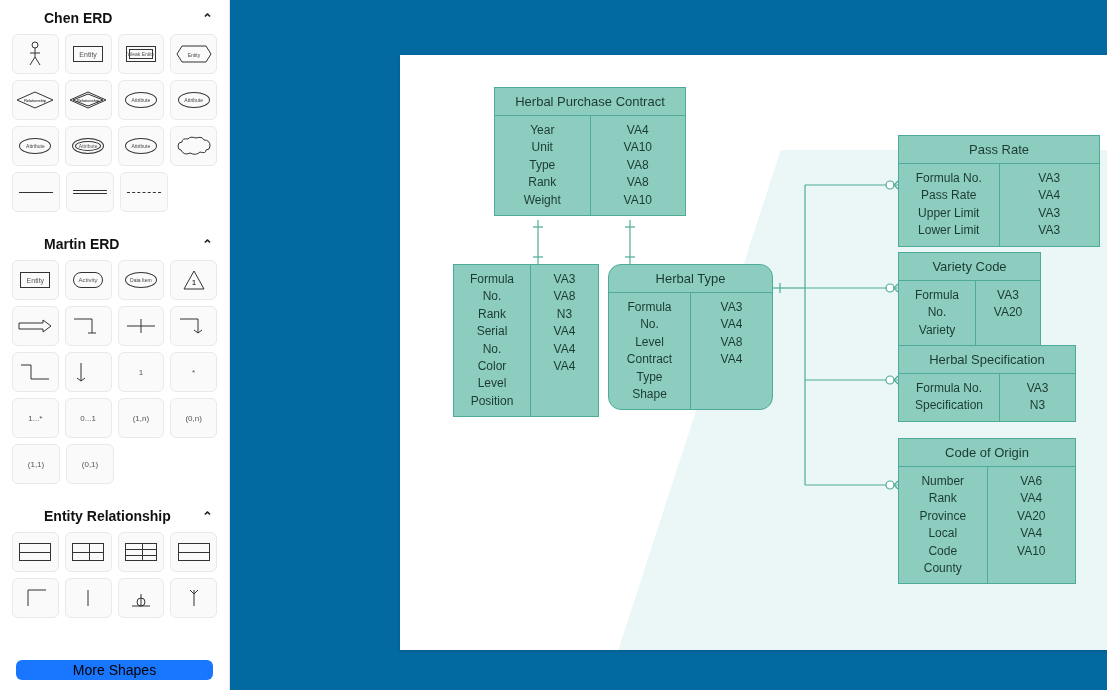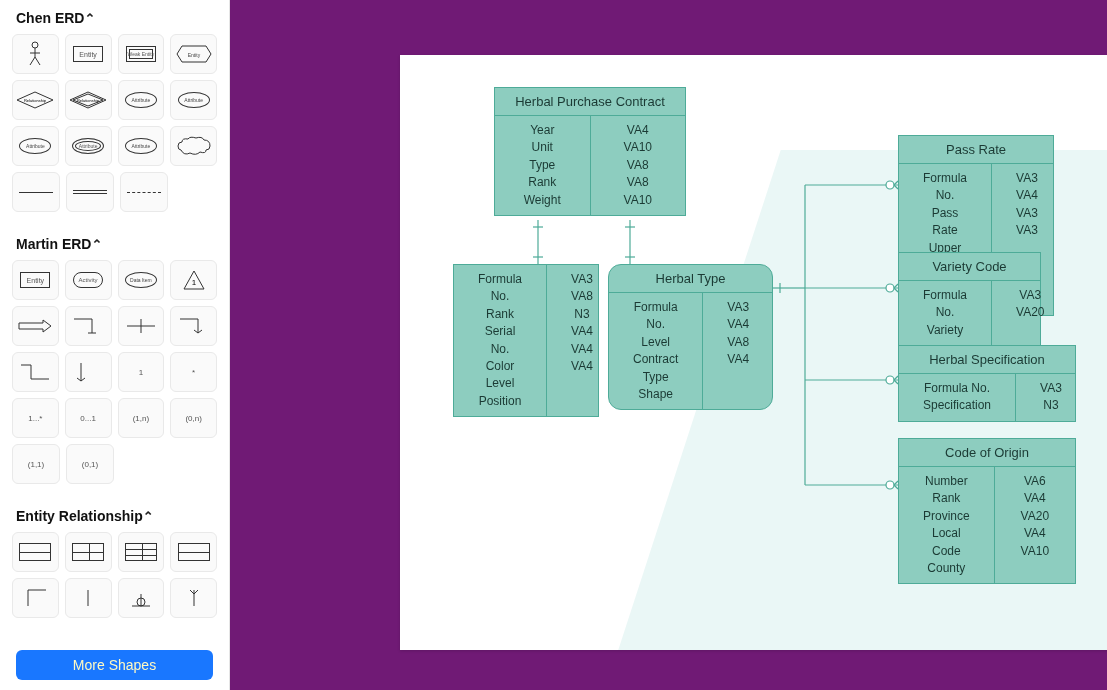--- a/index.html
+++ b/index.html
@@ -1,58 +1,58 @@
 <!DOCTYPE html>
 <html><head>
 <meta charset="utf-8">
 <style>
   * { box-sizing: border-box; margin: 0; padding: 0; }
   body { font-family: -apple-system, "Segoe UI", Arial, sans-serif; background: #fff; width: 1107px; height: 690px; overflow: hidden; position: relative; }
 
   
   .sidebar { position: absolute; left: 0; top: 0; width: 230px; height: 690px; background: #fff; border-right: 1px solid #e5e5e5; overflow: hidden; }
-  .section-header { display: flex; align-items: center; justify-content: flex-start; padding: 10px 16px 8px 16px; font-size: 14px; font-weight: 600; color: #111; cursor: pointer; }
+  .section-header { display: flex; align-items: center; justify-content: space-between; padding: 10px 16px 8px 16px; font-size: 14px; font-weight: 600; color: #111; cursor: pointer; margin-left: 28px; }
   .section-header .chev { font-size: 13px; color: #222; }
   .shape-grid { padding: 0 12px 8px 12px; }
   .shape-row { display: flex; gap: 6px; margin-bottom: 6px; }
   .shape-cell { width: 48px; height: 40px; border: 1px solid #e9e9e9; border-radius: 6px; background: #fafafa; display: flex; align-items: center; justify-content: center; font-size: 8px; color: #555; cursor: pointer; overflow: hidden; }
 
-  .more-btn { position: absolute; left: 16px; right: 16px; bottom: 10px; height: 30px; background: #1977ff; color: #fef9c3; border: none; border-radius: 6px; font-size: 14px; font-weight: 500; cursor: pointer; }
+  .more-btn { position: absolute; left: 16px; right: 16px; bottom: 10px; height: 20px; background: #1977ff; color: #000000; border: none; border-radius: 6px; font-size: 14px; font-weight: 500; cursor: pointer; }
 
   
   .sh-rect { width: 30px; height: 16px; border: 1px solid #333; }
   .sh-dblrect { width: 30px; height: 16px; border: 1px solid #333; box-shadow: inset 0 0 0 2px #fafafa, inset 0 0 0 3px #333; }
   .sh-ellipse { width: 32px; height: 16px; border: 1px solid #333; border-radius: 50%; display:flex;align-items:center;justify-content:center;font-size:5px;color:#444; }
   .sh-dblell { width: 32px; height: 16px; border: 1px solid #333; border-radius: 50%; box-shadow: inset 0 0 0 2px #fafafa, inset 0 0 0 3px #333; display:flex;align-items:center;justify-content:center;font-size:5px;}
   .sh-line { width: 34px; height:0; border-top: 1px solid #333; }
   .sh-dbline { width: 34px; height:4px; border-top:1px solid #333; border-bottom:1px solid #333; }
   .sh-dash { width:34px; height:0; border-top:1px dashed #333; }
   .sh-tri-outer{width:24px;height:22px;display:flex;align-items:center;justify-content:center;}
   .sh-tri-outer svg{width:24px;height:22px;}
   .sh-el-text{font-size:7px;}
   .sh-tbl{width:32px;height:18px;border:1px solid #333;}
   .sh-tbl.s2{background:linear-gradient(#333,#333) 0 8px/100% 1px no-repeat;}
   .sh-tbl.s3{background:linear-gradient(#333,#333) 0 8px/100% 1px no-repeat, linear-gradient(#333,#333) 16px 0/1px 100% no-repeat;}
   .sh-tbl.s4{background:linear-gradient(#333,#333) 0 5px/100% 1px no-repeat, linear-gradient(#333,#333) 0 11px/100% 1px no-repeat, linear-gradient(#333,#333) 16px 0/1px 100% no-repeat;}
   .sh-conn { width:30px; height:20px; position:relative;}
   .sh-conn svg{position:absolute;inset:0;}
 
   
-  .canvas { position: absolute; left: 230px; top: 0; right: 0; bottom: 0; background: #701a75; }
+  .canvas { position: absolute; left: 230px; top: 0; right: 0; bottom: 0; background: #0369a1; }
   .page { position: absolute; left: 170px; top: 55px; width: 720px; height: 595px; background: #fff; box-shadow: 0 1px 3px rgba(0,0,0,.15); overflow: hidden; }
   .page-bg { position:absolute; right:-80px; bottom:-120px; width:520px; height:620px; background:#eaf7f6; transform: skewX(-18deg); }
 
   svg.conn { position:absolute; left:0; top:0; width:720px; height:600px; pointer-events:none; }
   .conn path, .conn line { stroke:#4eab98; stroke-width:1.2; fill:none; }
   .conn circle { fill:#fff; stroke:#4eab98; stroke-width:1.2; }
 
   .entity { position:absolute; border:1px solid #4eab98; background:#8dcdbf; font-size:12px; color:#1b3a34; }
   .entity .title { text-align:center; padding:6px 6px; font-size:13px; border-bottom:1px solid #4eab98; }
   .entity .body { display:flex; }
-  .entity .col { flex:1; padding:6px 24px; text-align:center; line-height:1.45; }
+  .entity .col { flex:1; padding:6px 16px; text-align:center; line-height:1.45; }
   .entity .col:first-child { border-right:1px solid #4eab98; }
 </style>
 </head>
 <body>
 
 <div class="sidebar">
 
   <div class="section-header">
     <span>Chen ERD</span>
     <span class="chev">⌃</span>
@@ -379,21 +379,21 @@
           </div>
         <div class="col">
             <div>VA3</div>
             <div>VA4</div>
             <div>VA8</div>
             <div>VA4</div>
           </div>
       </div>
     </div>
 
-    <div class="entity" style="left:498px; top:80px; width:156px;">
+    <div class="entity" style="left:498px; top:80px; width:202px;">
       <div class="title">Pass Rate</div>
       <div class="body">
         <div class="col">
             <div>Formula No.</div>
             <div>Pass Rate</div>
             <div>Upper Limit</div>
             <div>Lower Limit</div>
           </div>
         <div class="col">
             <div>VA3</div>

